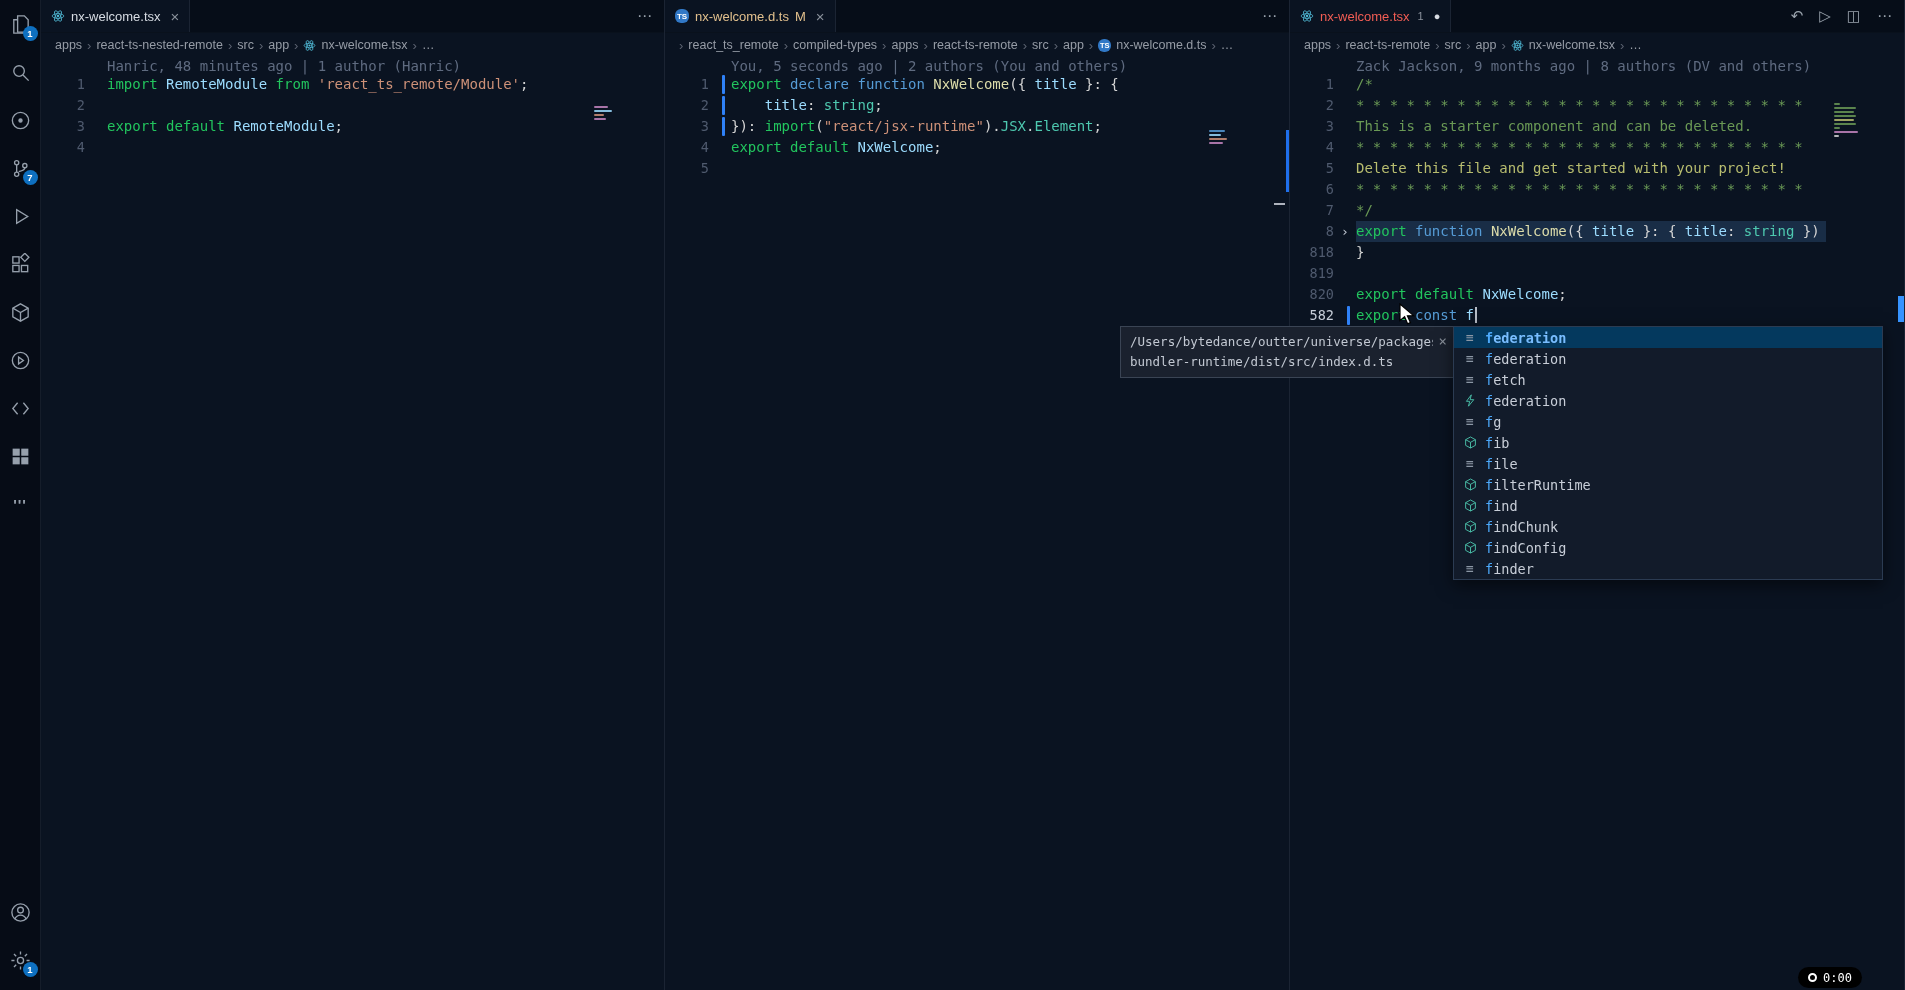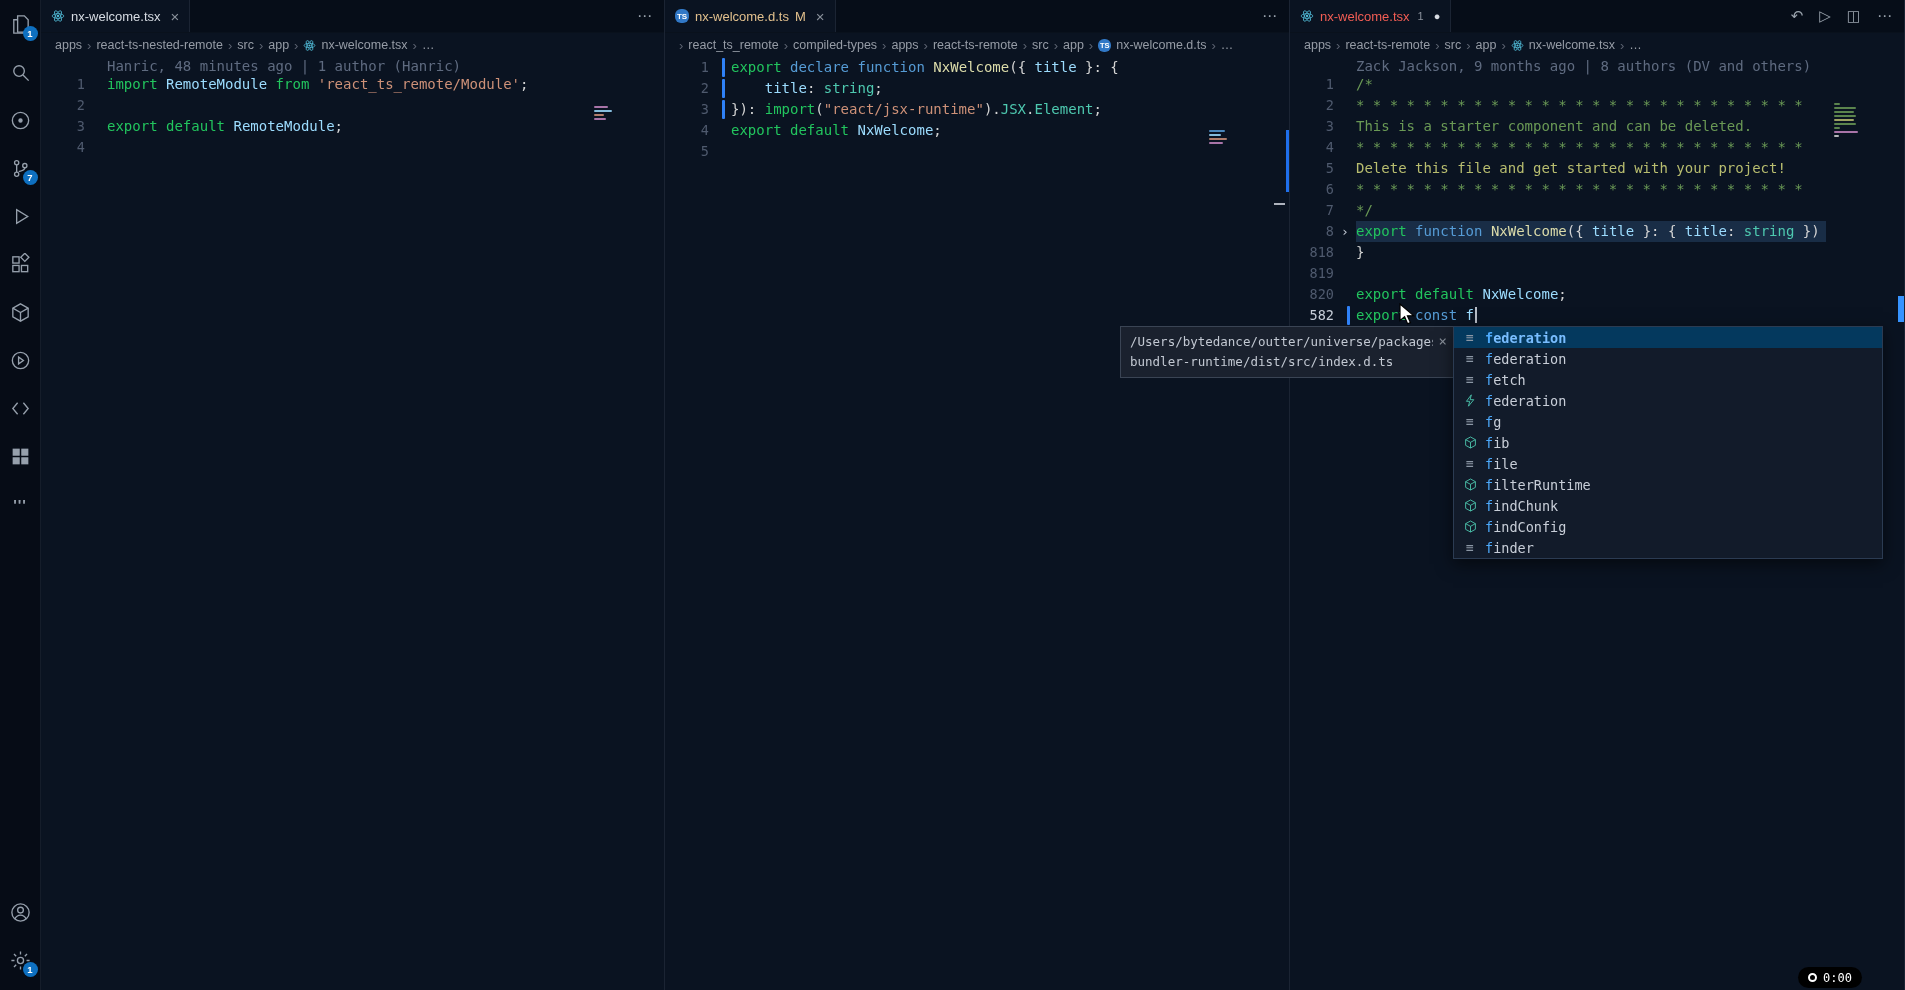--- a/index.html
+++ b/index.html
@@ -273,20 +273,21 @@
           <span class="crumb">app</span>
           <span class="crumb-sep">›</span>
           <span class="fic">
             <span class="ts-badge" style="width:13px;height:13px;font-size:7.5px">TS</span>
           </span>
           <span class="crumb">nx-welcome.d.ts</span>
           <span class="crumb-sep">›</span>
           <span class="crumb">…</span>
         </div>
       <div class="codearea">
+        <div class="blame">You, 5 seconds ago | 2 authors (You and others)</div>
         <div class="lines">
             <div class="code-line"><span class="ln">1</span><span class="fold"></span><span class="gitbar"></span><span class="lt"><span class="tk-kw">export</span><span class="tk-pl"> </span><span class="tk-blue">declare</span><span class="tk-pl"> </span><span class="tk-blue">function</span><span class="tk-pl"> </span><span class="tk-fn">NxWelcome</span><span class="tk-pl">({ </span><span class="tk-var">title</span><span class="tk-pl"> }: {</span></span></div>
             <div class="code-line"><span class="ln">2</span><span class="fold"></span><span class="gitbar"></span><span class="lt"><span class="tk-pl">    </span><span class="tk-var">title</span><span class="tk-pl">: </span><span class="tk-type">string</span><span class="tk-pl">;</span></span></div>
             <div class="code-line"><span class="ln">3</span><span class="fold"></span><span class="gitbar"></span><span class="lt"><span class="tk-pl">}): </span><span class="tk-kw">import</span><span class="tk-pl">(</span><span class="tk-str">"react/jsx-runtime"</span><span class="tk-pl">).</span><span class="tk-type">JSX</span><span class="tk-pl">.</span><span class="tk-type">Element</span><span class="tk-pl">;</span></span></div>
             <div class="code-line"><span class="ln">4</span><span class="fold"></span><span class="lt"><span class="tk-kw">export</span><span class="tk-pl"> </span><span class="tk-kw">default</span><span class="tk-var"> NxWelcome</span><span class="tk-pl">;</span></span></div>
             <div class="code-line"><span class="ln">5</span><span class="fold"></span><span class="lt"></span></div>
           </div>
         <div class="minimap" style="top: 73px; right: 62px;">
             <div class="mm-row" style="background: rgb(86, 156, 214); width: 16px;"></div>
             <div class="mm-row" style="background: rgb(156, 220, 254); width: 12px;"></div>
@@ -427,20 +428,29 @@
       </span>
       <span class="slabel"><span class="m">f</span><span>ilterRuntime</span></span>
     </div>
     <div class="srow">
       <span class="sicon module">
         <svg viewBox="0 0 16 16">
           <path d="M8 1.2l6 3.3v7L8 14.8 2 11.5v-7z" fill="none" stroke="#4EC9B0" stroke-width="1.1"></path>
           <path d="M2 4.5L8 7.8l6-3.3M8 7.8v7" fill="none" stroke="#4EC9B0" stroke-width="1.1"></path>
         </svg>
       </span>
+      <span class="slabel"><span class="m">f</span><span>ind</span></span>
+    </div>
+    <div class="srow">
+      <span class="sicon module">
+        <svg viewBox="0 0 16 16">
+          <path d="M8 1.2l6 3.3v7L8 14.8 2 11.5v-7z" fill="none" stroke="#4EC9B0" stroke-width="1.1"></path>
+          <path d="M2 4.5L8 7.8l6-3.3M8 7.8v7" fill="none" stroke="#4EC9B0" stroke-width="1.1"></path>
+        </svg>
+      </span>
       <span class="slabel"><span class="m">f</span><span>indChunk</span></span>
     </div>
     <div class="srow">
       <span class="sicon module">
         <svg viewBox="0 0 16 16">
           <path d="M8 1.2l6 3.3v7L8 14.8 2 11.5v-7z" fill="none" stroke="#4EC9B0" stroke-width="1.1"></path>
           <path d="M2 4.5L8 7.8l6-3.3M8 7.8v7" fill="none" stroke="#4EC9B0" stroke-width="1.1"></path>
         </svg>
       </span>
       <span class="slabel"><span class="m">f</span><span>indConfig</span></span>

